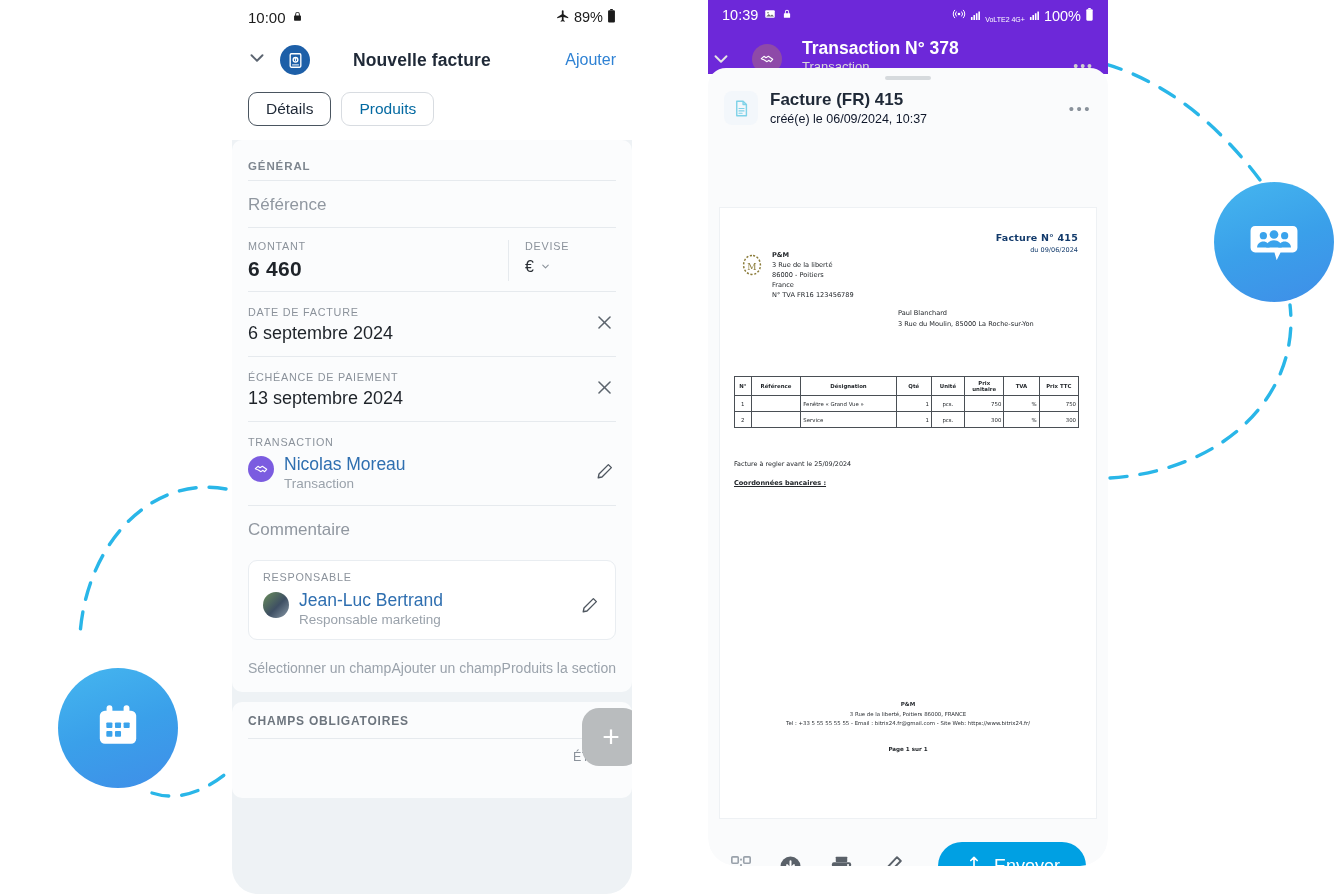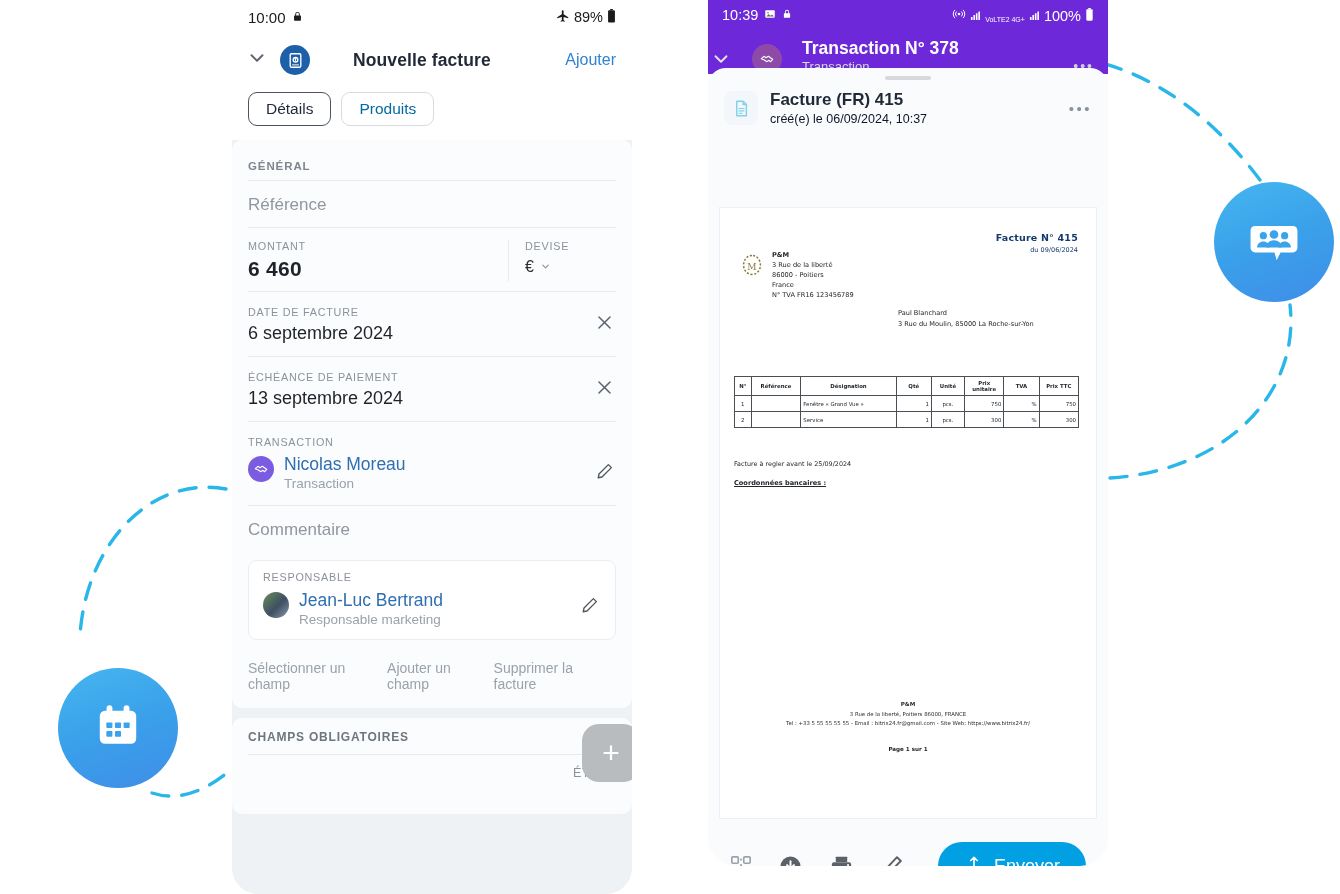--- a/index.html
+++ b/index.html
@@ -359,21 +359,21 @@
               <svg width="18" height="18" viewBox="0 0 24 24" fill="none" stroke="#4e565f" stroke-width="1.8" stroke-linecap="round" stroke-linejoin="round">
                   <path d="M16.5 3.5l4 4L8 20l-5 1 1-5z"></path>
                 </svg>
             </span>
           </div>
         </div>
 
         <div class="linkrow">
           <span>Sélectionner un champ</span>
           <span>Ajouter un champ</span>
-          <span>Supprimer la facture</span>
+          <span>Produits la section</span>
         </div>
       </div>
 
       <div class="card2">
         <div class="sec-label2">CHAMPS OBLIGATOIRES</div>
         <div class="hr" style="margin-top:10px"></div>
         <div class="etape">ÉTAPE</div>
         <div class="fab">+</div>
       </div>
 

